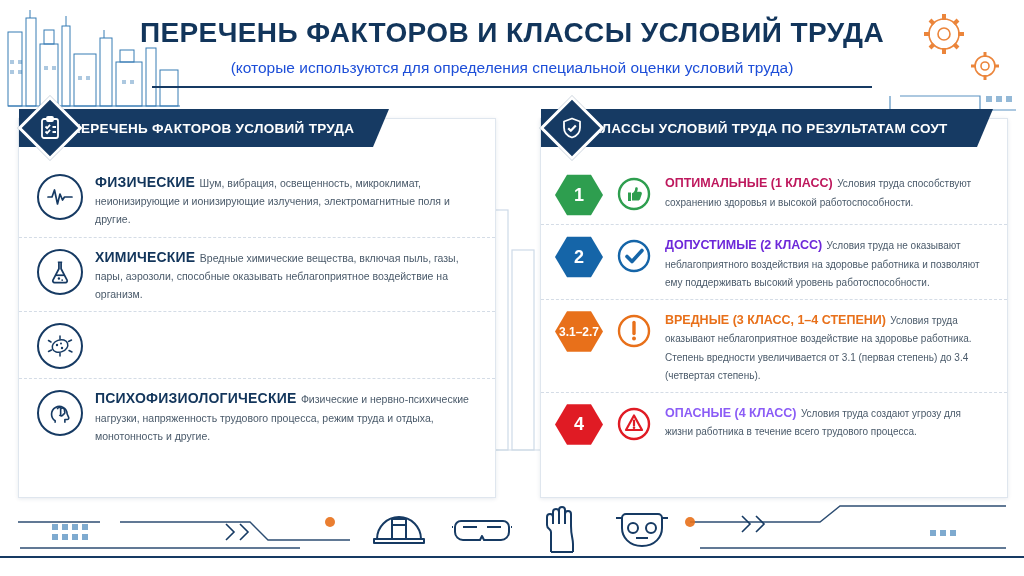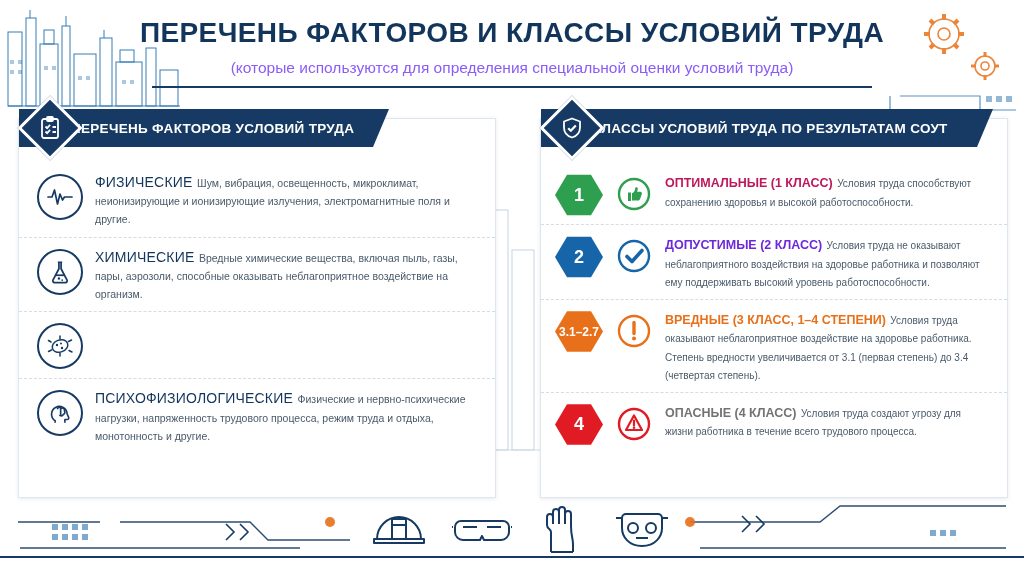--- a/index.html
+++ b/index.html
@@ -23,21 +23,21 @@
   .header {
     position: absolute; top: 18px; left: 0; width: 1024px;
     text-align: center; z-index: 6;
   }
   .title {
     font-size: 28px; font-weight: bold; color: #12355b;
     letter-spacing: 0.4px; line-height: 1.1;
   }
   .subtitle {
     margin-top: 10px;
-    font-size: 15.5px; color: #8b5cf6; font-weight: normal;
+    font-size: 15.5px; color: #1d4ed8; font-weight: normal;
   }
   .sub-rule {
     margin: 9px auto 0; width: 720px; height: 2px; background: #163a63;
   }
 
   
   .panel {
     position: absolute;
     background: #ffffff;
     border: 1px solid #dfe6ee;
@@ -83,21 +83,21 @@
   }
   .factor:last-child { border-bottom: none; }
   .f-icon {
     flex: 0 0 auto; width: 46px; height: 46px;
     border: 2px solid #163a63; border-radius: 50%;
     display: flex; align-items: center; justify-content: center;
     margin-top: 2px;
   }
   .f-body { padding-top: 1px; }
   .f-title {
-    font-size: 14px; font-weight: normal; color: #12355b; letter-spacing: .2px;
+    font-size: 14px; font-weight: bold; color: #12355b; letter-spacing: .2px;
     margin-bottom: 4px;
   }
   .f-desc { font-size: 10.5px; color: #4a5a6a; line-height: 1.45; }
 
   
   .classes { position: absolute; top: 44px; left: 0; right: 0; }
   .cls {
     display: flex; gap: 11px; align-items: flex-start;
     padding: 8px 16px 8px 14px;
     border-bottom: 1px dashed #d4dce6;
@@ -379,21 +379,21 @@
         <span class="hex" style="background:#e01b24">4</span>
         <span class="c-mark">
           <svg width="34" height="34" viewBox="0 0 34 34" fill="none">
             <circle cx="17" cy="17" r="15" stroke="#e01b24" stroke-width="2.4"></circle>
             <path d="M17 8.5 L25 23 H9 z" stroke="#e01b24" stroke-width="2.2" stroke-linejoin="round"></path>
             <path d="M17 13.5 v5" stroke="#e01b24" stroke-width="2.2" stroke-linecap="round"></path>
             <circle cx="17" cy="20.8" r="1.3" fill="#e01b24"></circle>
           </svg>
         </span>
         <span class="c-body">
-          <span class="c-title" style="color:#737373">ОПАСНЫЕ (4 КЛАСС)</span>
+          <span class="c-title" style="color:#8b5cf6">ОПАСНЫЕ (4 КЛАСС)</span>
           <span class="c-desc">Условия труда создают угрозу для жизни работника в течение всего трудового процесса.</span>
         </span>
       </div>
 
     </div>
   </section>
 
   <div class="bottom-icons">
 
     <span>

